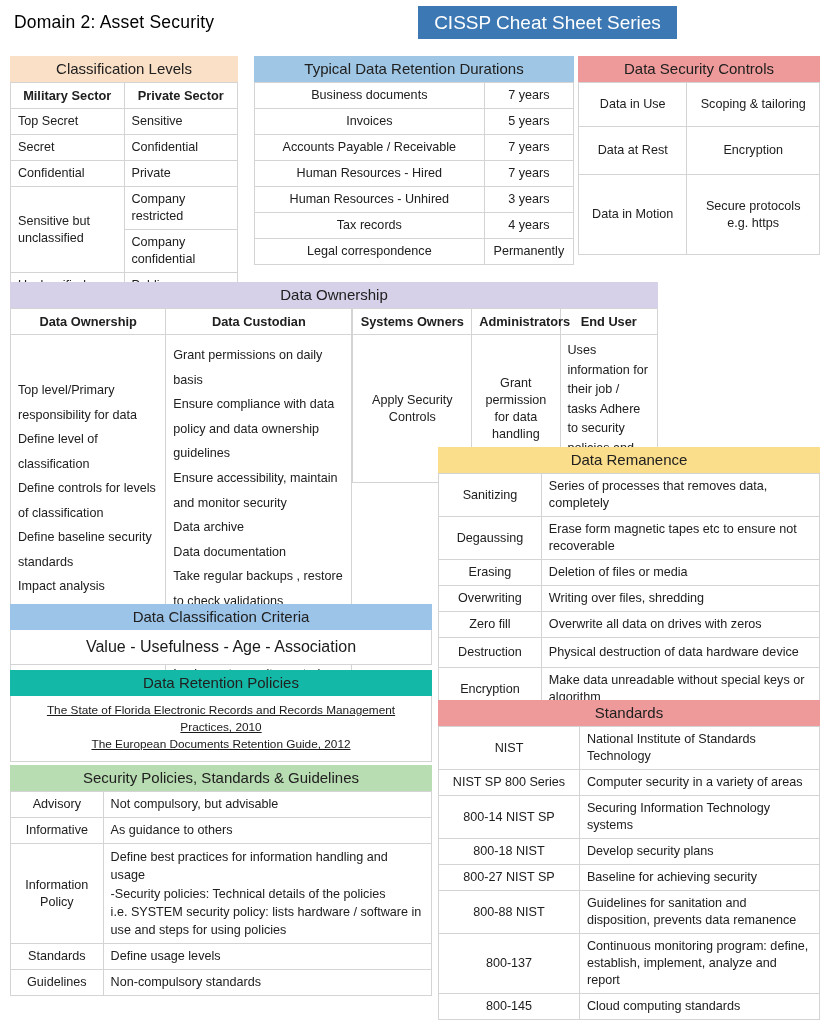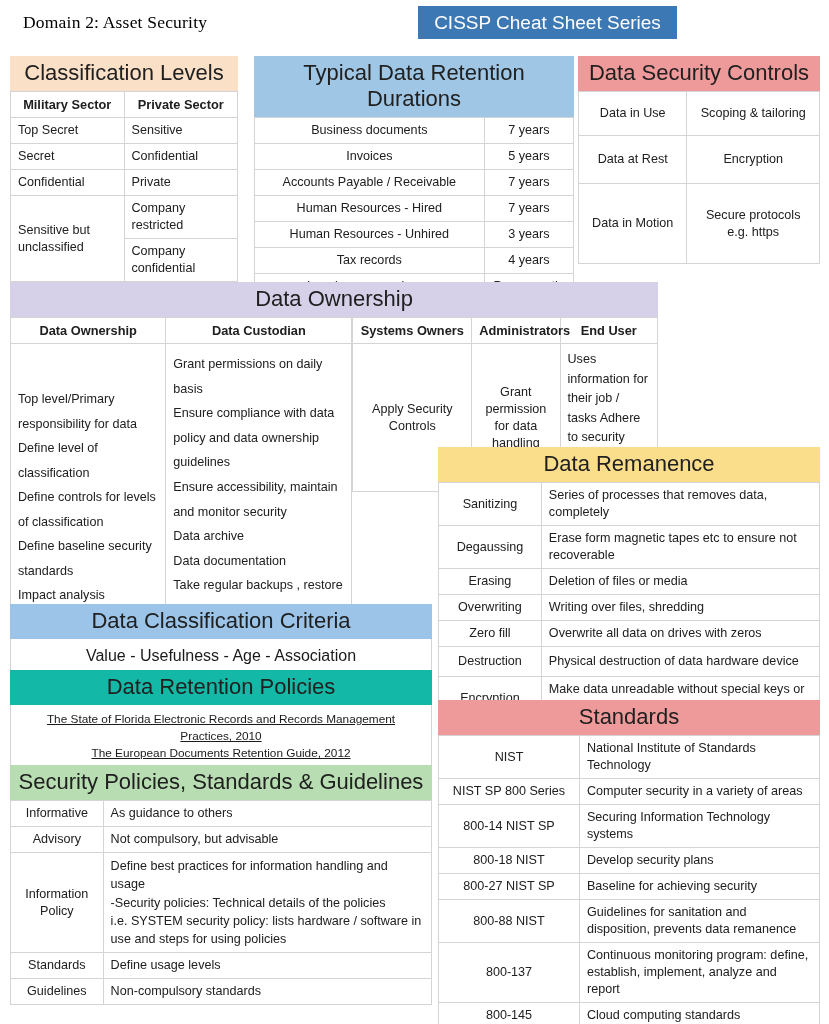--- a/index.html
+++ b/index.html
@@ -10,36 +10,36 @@
     font-family: "Liberation Sans", sans-serif;
     color: #1a1a1a;
     overflow: hidden;
   }
   .page { position: relative; width: 829px; height: 1024px; }
 
   
   .topbar { position: absolute; left: 0; top: 0; width: 829px; height: 52px; }
   .domain-title {
     position: absolute; left: 14px; top: 12px;
-    font-family: Liberation Serif, serif;
-    font-size: 17.5px; letter-spacing: .2px; color: #000; margin-left: 9px;
+    font-family: Liberation Sans, sans-serif;
+    font-size: 17.5px; letter-spacing: .2px; color: #000;
   }
   .series-badge {
     position: absolute; left: 418px; top: 6px;
     width: 259px; height: 33px;
     background: #3C78B4; color: #ffffff;
     font-size: 19px; line-height: 33px; text-align: center;
     white-space: nowrap;
   }
 
   
   .card { position: absolute; }
   .card-title {
     text-align: center;
-    font-size: 22px;
+    font-size: 15px;
     padding: 3px 4px 4px;
     color: #202020;
     border: 1px solid transparent;
   }
   .tbl { width: 100%; border-collapse: collapse; table-layout: fixed; background: #fff; }
   .tbl td, .tbl th {
     border: 1px solid #d4d4d4;
     padding: 4px 7px;
     font-size: 12.6px;
     font-weight: normal;
@@ -314,26 +314,26 @@
 
   <div class="card" id="security-policies">
     <div class="card-title h-green">Security Policies, Standards &amp; Guidelines</div>
     <table class="tbl">
       <colgroup>
           <col style="width:22%">
           <col style="width:78%">
         </colgroup>
       <tbody>
         <tr>
+          <td class="c b">Advisory</td>
+          <td class="l">Not compulsory, but advisable</td>
+        </tr>
+        <tr>
           <td class="c b">Informative</td>
           <td class="l">As guidance to others</td>
-        </tr>
-        <tr>
-          <td class="c b">Advisory</td>
-          <td class="l">Not compulsory, but advisable</td>
         </tr>
         <tr>
           <td class="c b" style="height:66px">Information Policy</td>
           <td class="l" style="white-space:pre-line;line-height:1.45">Define best practices for information handling and usage
 -Security policies: Technical details of the policies
 i.e. SYSTEM security policy: lists hardware / software in use and steps for using policies</td>
         </tr>
         <tr>
           <td class="c b">Standards</td>
           <td class="l">Define usage levels</td>

